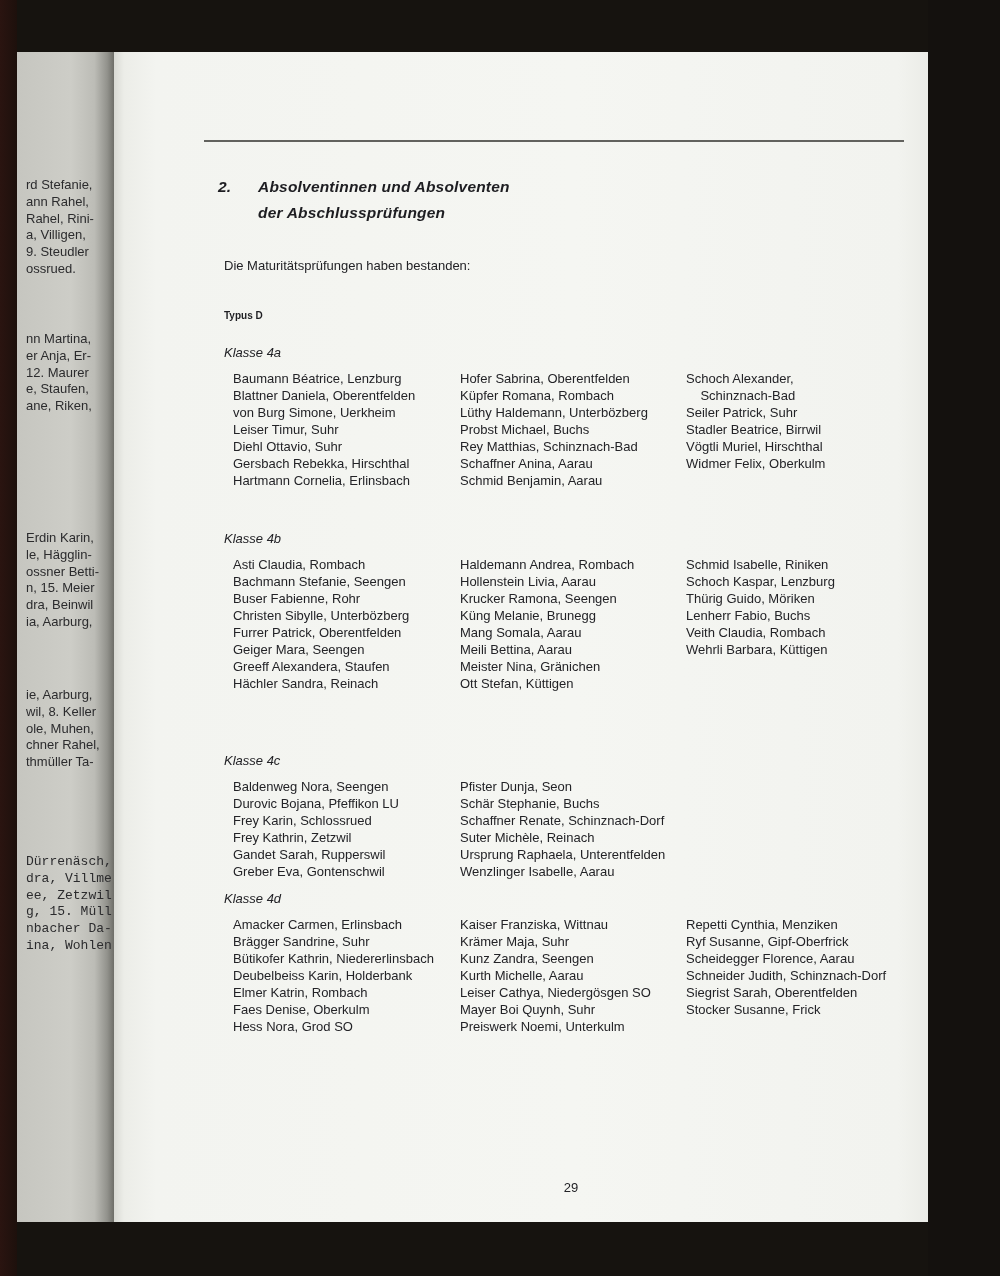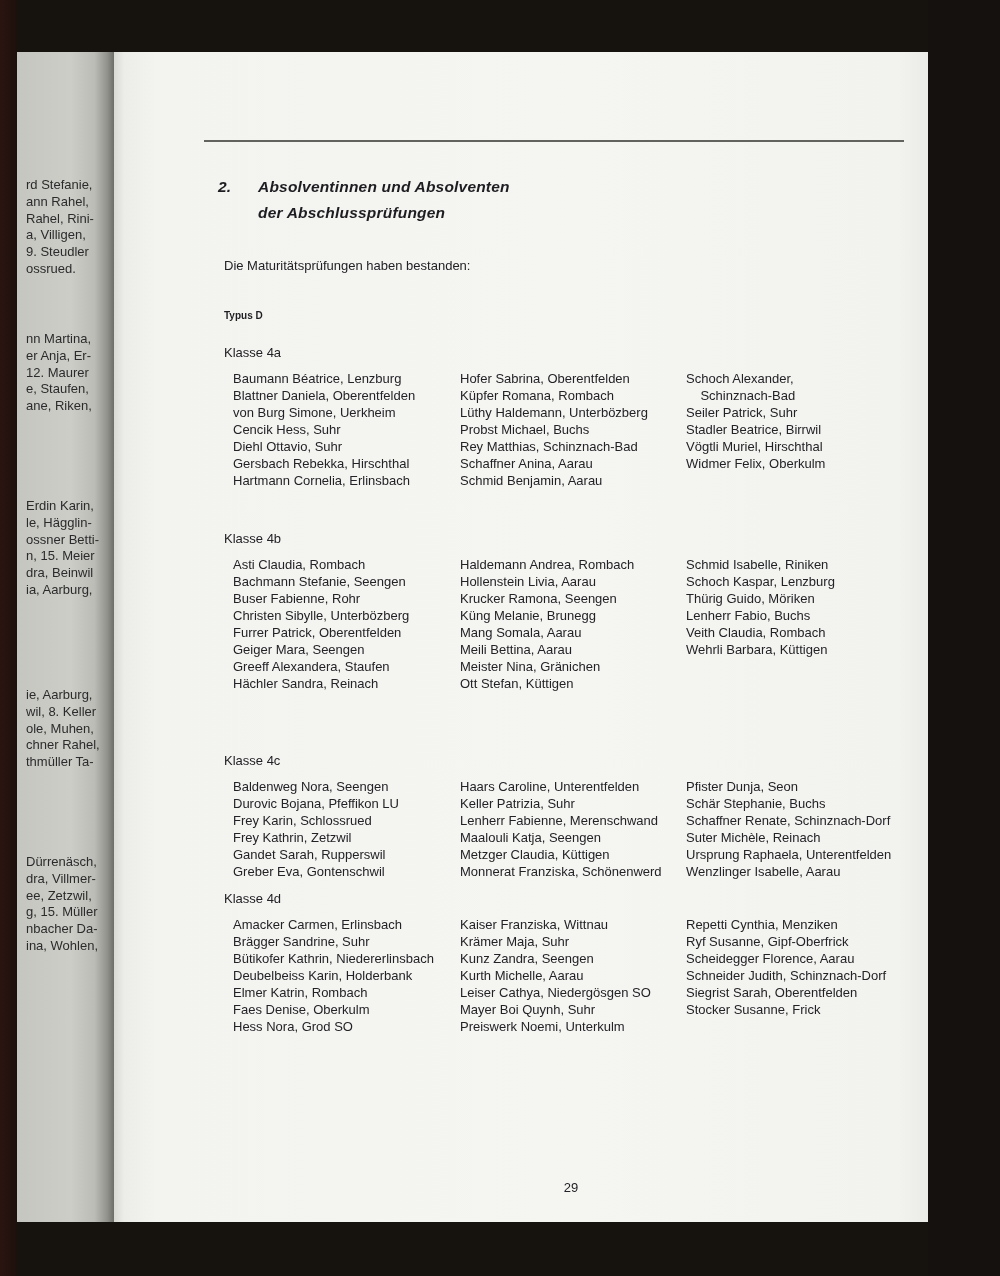--- a/index.html
+++ b/index.html
@@ -27,21 +27,21 @@
 
   .heading { position:absolute; top:122px; left:104px; display:flex;
              font-weight:bold; font-style:italic; font-size:15.5px; line-height:26px;
              color:#1d1d21; letter-spacing:0.2px; }
   .h-num { width:40px; }
 
   .intro { position:absolute; top:206px; left:110px; font-size:13px; color:#222226; }
   .typus { position:absolute; top:258px; left:110px; font-size:10px; font-weight:bold; color:#1f1f23; }
 
   .class-block { position:absolute; left:110px; width:724px; }
-  .class-label { font-size:13px; line-height:17px; margin-bottom:9px; color:#222226; }
+  .class-label { font-style:italic; font-size:13px; line-height:17px; margin-bottom:9px; color:#222226; }
   .cols { display:flex;margin-left:9px; }
   .col  { width:227px; flex:0 0 auto; }
   .col:nth-child(2) { width:226px; }
   .col:nth-child(3) { width:271px; }
   .entry { font-size:13px; line-height:17px; color:#232327; white-space:pre; }
 
   .pagenum { position:absolute; top:1128px; left:427px; width:60px; text-align:center;
              font-size:13px; color:#232327; }
 </style>
 </head>
@@ -60,36 +60,36 @@
         <div class="frag-line">9. Steudler</div>
         <div class="frag-line">ossrued.</div>
       </div>
       <div class="frag-group" style="top: 279px;">
         <div class="frag-line">nn Martina,</div>
         <div class="frag-line">er Anja, Er-</div>
         <div class="frag-line">12. Maurer</div>
         <div class="frag-line">e, Staufen,</div>
         <div class="frag-line">ane, Riken,</div>
       </div>
-      <div class="frag-group" style="top: 446px;">
+      <div class="frag-group" style="top: 478px;">
         <div class="frag-line">Erdin Karin,</div>
         <div class="frag-line">le, Hägglin-</div>
         <div class="frag-line">ossner Betti-</div>
         <div class="frag-line">n, 15. Meier</div>
         <div class="frag-line">dra, Beinwil</div>
         <div class="frag-line">ia, Aarburg,</div>
       </div>
       <div class="frag-group" style="top: 635px;">
         <div class="frag-line">ie, Aarburg,</div>
         <div class="frag-line">wil, 8. Keller</div>
         <div class="frag-line">ole, Muhen,</div>
         <div class="frag-line">chner Rahel,</div>
         <div class="frag-line">thmüller Ta-</div>
       </div>
-      <div class="frag-group" style="top: 802px;">
+      <div class="frag-group" style="top: 802px; font-family: Liberation Mono, monospace;">
         <div class="frag-line">Dürrenäsch,</div>
         <div class="frag-line">dra, Villmer-</div>
         <div class="frag-line">ee, Zetzwil,</div>
         <div class="frag-line">g, 15. Müller</div>
         <div class="frag-line">nbacher Da-</div>
         <div class="frag-line">ina, Wohlen,</div>
       </div>
     </div>
 
   <div class="page">
@@ -108,21 +108,21 @@
     <div class="typus">Typus D</div>
 
     <div id="classes">
         <div class="class-block" style="top: 292px;">
           <div class="class-label">Klasse 4a</div>
           <div class="cols">
             <div class="col">
               <div class="entry">Baumann Béatrice, Lenzburg</div>
               <div class="entry">Blattner Daniela, Oberentfelden</div>
               <div class="entry">von Burg Simone, Uerkheim</div>
-              <div class="entry">Cencik Hess, Suhr</div>
+              <div class="entry">Leiser Timur, Suhr</div>
               <div class="entry">Diehl Ottavio, Suhr</div>
               <div class="entry">Gersbach Rebekka, Hirschthal</div>
               <div class="entry">Hartmann Cornelia, Erlinsbach</div>
             </div>
             <div class="col">
               <div class="entry">Hofer Sabrina, Oberentfelden</div>
               <div class="entry">Küpfer Romana, Rombach</div>
               <div class="entry">Lüthy Haldemann, Unterbözberg</div>
               <div class="entry">Probst Michael, Buchs</div>
               <div class="entry">Rey Matthias, Schinznach-Bad</div>
@@ -177,28 +177,20 @@
           <div class="cols">
             <div class="col">
               <div class="entry">Baldenweg Nora, Seengen</div>
               <div class="entry">Durovic Bojana, Pfeffikon LU</div>
               <div class="entry">Frey Karin, Schlossrued</div>
               <div class="entry">Frey Kathrin, Zetzwil</div>
               <div class="entry">Gandet Sarah, Rupperswil</div>
               <div class="entry">Greber Eva, Gontenschwil</div>
             </div>
             <div class="col">
-              <div class="entry">Haars Caroline, Unterentfelden</div>
-              <div class="entry">Keller Patrizia, Suhr</div>
-              <div class="entry">Lenherr Fabienne, Merenschwand</div>
-              <div class="entry">Maalouli Katja, Seengen</div>
-              <div class="entry">Metzger Claudia, Küttigen</div>
-              <div class="entry">Monnerat Franziska, Schönenwerd</div>
-            </div>
-            <div class="col">
               <div class="entry">Pfister Dunja, Seon</div>
               <div class="entry">Schär Stephanie, Buchs</div>
               <div class="entry">Schaffner Renate, Schinznach-Dorf</div>
               <div class="entry">Suter Michèle, Reinach</div>
               <div class="entry">Ursprung Raphaela, Unterentfelden</div>
               <div class="entry">Wenzlinger Isabelle, Aarau</div>
             </div>
           </div>
         </div>
         <div class="class-block" style="top: 838px;">

